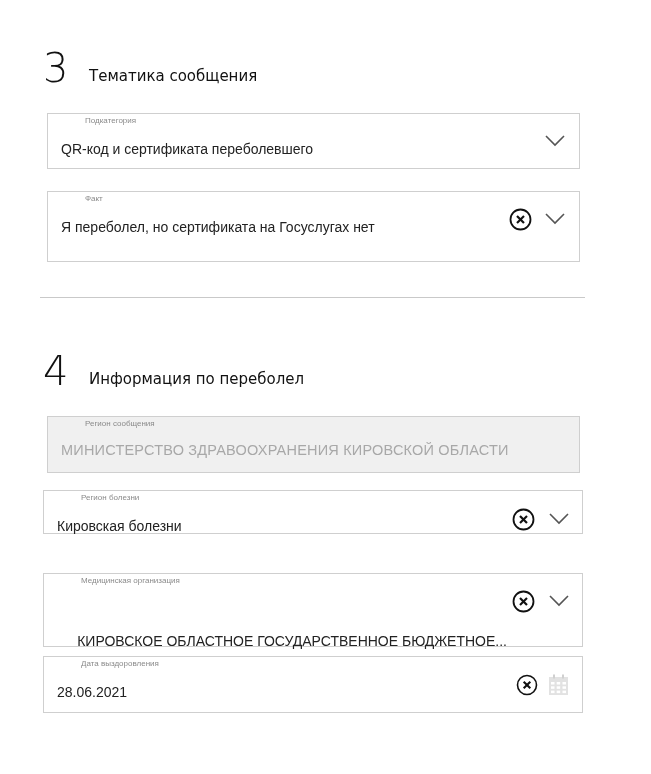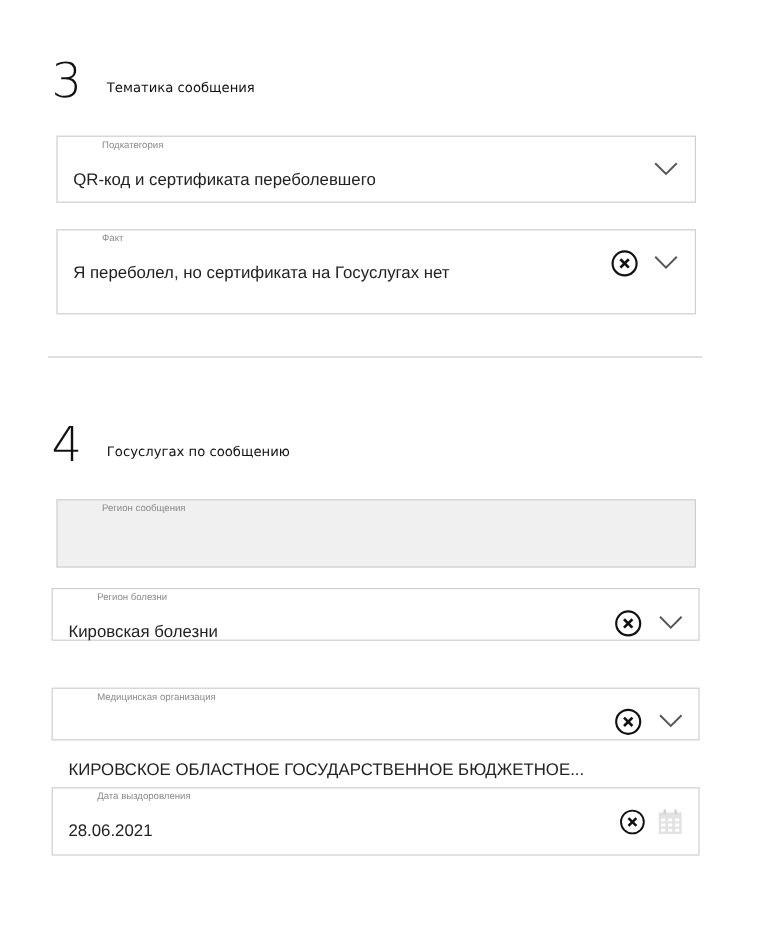--- a/index.html
+++ b/index.html
@@ -1,20 +1,20 @@
 <!DOCTYPE html>
 <html><head>
 <meta charset="utf-8">
 <style>
   html, body { margin: 0; padding: 0; background: #ffffff; }
   body { width: 651px; height: 774px; position: relative; overflow: hidden;
          font-family: "Liberation Sans", sans-serif; color: #222; }
   .section-num { position: absolute; font-family: "DejaVu Sans", sans-serif; font-weight: 200;
                  font-size: 40px; line-height: 40px; color: #111; }
-  .section-title { position: absolute; font-family: "DejaVu Sans", sans-serif; font-size: 11px; color: #111; }
+  .section-title { position: absolute; font-family: "DejaVu Sans", sans-serif; font-size: 15px; color: #111; }
   .field { position: absolute; box-sizing: border-box; border: 1px solid #cfcfcf; background: #fff; }
   .field.disabled { background: #f0f0f0; }
   .field-label { position: absolute; left: 13px; top: 2px; font-size: 8px; color: #8a8a8a; white-space: nowrap; padding-left: 24px; }
   .field-value { position: absolute; left: 13px; top: 27px; font-size: 14px; color: #222; white-space: nowrap;
                  overflow: hidden; text-overflow: ellipsis; }
   .field.disabled .field-value { color: #a8a8a8; font-size: 14.5px; letter-spacing: 0.2px; }
   .icon { position: absolute; display: block; }
   .divider { position: absolute; left: 40px; top: 297px; width: 545px; height: 1px; background: #c9c9c9; }
 </style>
 </head>
@@ -43,40 +43,41 @@
     <svg class="icon" style="left:496px; top:20px;" width="22" height="14" viewBox="0 0 22 14">
       <polyline points="2,2 11,11 20,2" fill="none" stroke="#555" stroke-width="1.6"></polyline>
     </svg>
   </div>
 </div>
 
 <div class="divider"></div>
 
 <div>
   <div class="section-num" style="left:43px; top:351px;">4</div>
-  <div class="section-title" style="left:89px; top:370px;">Госуслугах по сообщению</div>
+  <div class="section-title" style="left:89px; top:370px;">Информация по переболел</div>
 
   <div class="field disabled" style="left:47px; top:416px; width:533px; height:57px;">
     <span class="field-label">Регион сообщения</span>
+    <span class="field-value" style="top:25px;">МИНИСТЕРСТВО ЗДРАВООХРАНЕНИЯ КИРОВСКОЙ ОБЛАСТИ</span>
   </div>
 
   <div class="field" style="left:43px; top:490px; width:540px; height:44px;">
     <span class="field-label">Регион болезни</span>
     <span class="field-value">Кировская болезни</span>
     <svg class="icon" style="left:468px; top:17px;" width="23" height="23" viewBox="0 0 23 23">
       <circle cx="11.5" cy="11.5" r="10" fill="none" stroke="#111" stroke-width="1.8"></circle>
       <line x1="8" y1="8" x2="15" y2="15" stroke="#111" stroke-width="2.2"></line>
       <line x1="15" y1="8" x2="8" y2="15" stroke="#111" stroke-width="2.2"></line>
     </svg>
     <svg class="icon" style="left:504px; top:21px;" width="22" height="14" viewBox="0 0 22 14">
       <polyline points="2,2 11,11 20,2" fill="none" stroke="#555" stroke-width="1.6"></polyline>
     </svg>
   </div>
 
-  <div class="field" style="left:43px; top:573px; width:540px; height:44px;">
+  <div class="field" style="left:43px; top:573px; width:540px; height:74px;text-align:right;">
     <span class="field-label">Медицинская организация</span>
     <span class="field-value" style="width:450px;margin-top:32px;">КИРОВСКОЕ ОБЛАСТНОЕ ГОСУДАРСТВЕННОЕ БЮДЖЕТНОЕ...</span>
     <svg class="icon" style="left:468px; top:16px;" width="23" height="23" viewBox="0 0 23 23">
       <circle cx="11.5" cy="11.5" r="10" fill="none" stroke="#111" stroke-width="1.8"></circle>
       <line x1="8" y1="8" x2="15" y2="15" stroke="#111" stroke-width="2.2"></line>
       <line x1="15" y1="8" x2="8" y2="15" stroke="#111" stroke-width="2.2"></line>
     </svg>
     <svg class="icon" style="left:504px; top:20px;" width="22" height="14" viewBox="0 0 22 14">
       <polyline points="2,2 11,11 20,2" fill="none" stroke="#555" stroke-width="1.6"></polyline>
     </svg>

